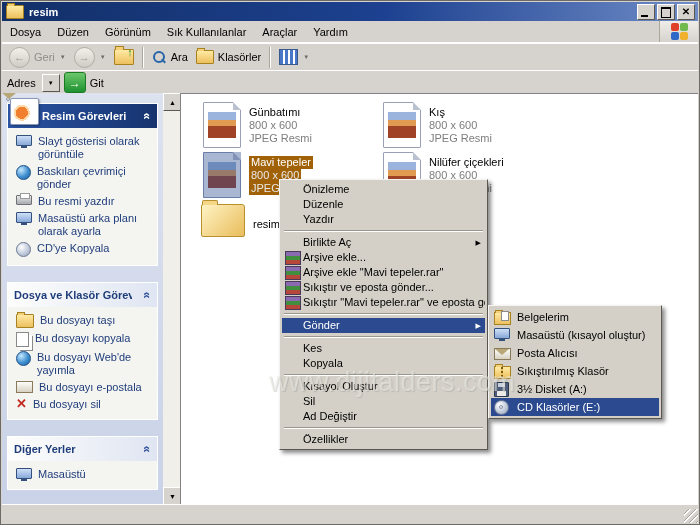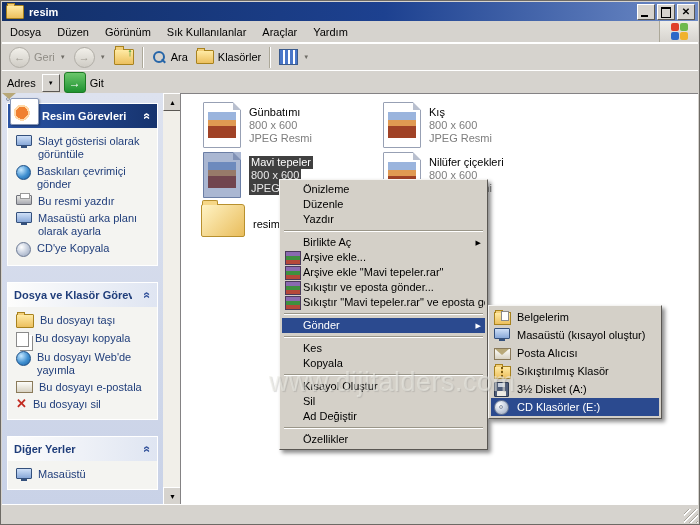--- a/index.html
+++ b/index.html
@@ -109,21 +109,21 @@
   .filearea{position:absolute;left:178px;top:0;right:0;bottom:0;background:#fff;
             border-left:1px solid #848284;border-top:1px solid #848284}
   .fitem{position:absolute;display:flex;gap:8px;align-items:center}
   .thumb{width:36px;height:44px;background:#fff;border:1px solid #97a0b4;position:relative;flex:none;border-radius:1px}
   .thumb::before{content:"";position:absolute;right:-1px;top:-1px;border:4px solid #fff;border-left-color:#b9c0cf;border-bottom-color:#b9c0cf}
   .thumb .photo{position:absolute;left:4px;top:9px;right:4px;bottom:9px;
         background:linear-gradient(#9ab4dd 0 30%,#e09a52 30% 55%,#a04226 55% 100%)}
   .thumb.sel::after{content:"";position:absolute;inset:-1px;background:rgba(43,74,143,.4)}
   .flabel{line-height:13px;padding-top:1px}
   .fmeta{color:#7d7d7d}
-  .selline{display:inline-block;background:#404040;color:#fff;padding:0 2px}
+  .selline{display:inline-block;background:#a16207;color:#fff;padding:0 2px}
   .selline.fmeta{color:#e8e8e8}
   .bigfolder{width:42px;height:31px;position:relative;flex:none;margin-top:4px;
              background:linear-gradient(135deg,#fff3c4,#ecc express 05e);background:linear-gradient(135deg,#fff3c4,#e9bd5c);
              border:1px solid #b8902e;border-radius:2px 3px 2px 2px}
   .bigfolder::before{content:"";position:absolute;top:-5px;left:0;width:14px;height:4px;background:#f6d787;
              border:1px solid #b8902e;border-bottom:none;border-radius:2px 2px 0 0}
   .folderlabel{align-self:center;padding-top:10px}
   
   .menu{position:absolute;background:#d4d0c8;border:1px solid;border-color:#f5f4f2 #5a5753 #5a5753 #f5f4f2;
         padding:2px;box-shadow:3px 3px 4px rgba(0,0,0,.45);z-index:10;box-sizing:border-box}

